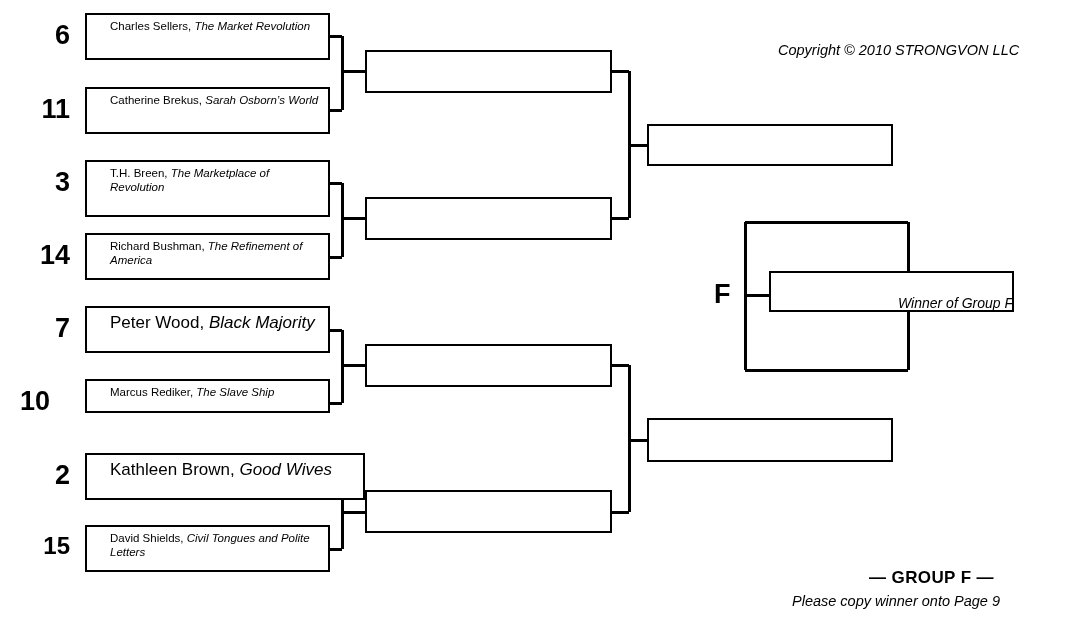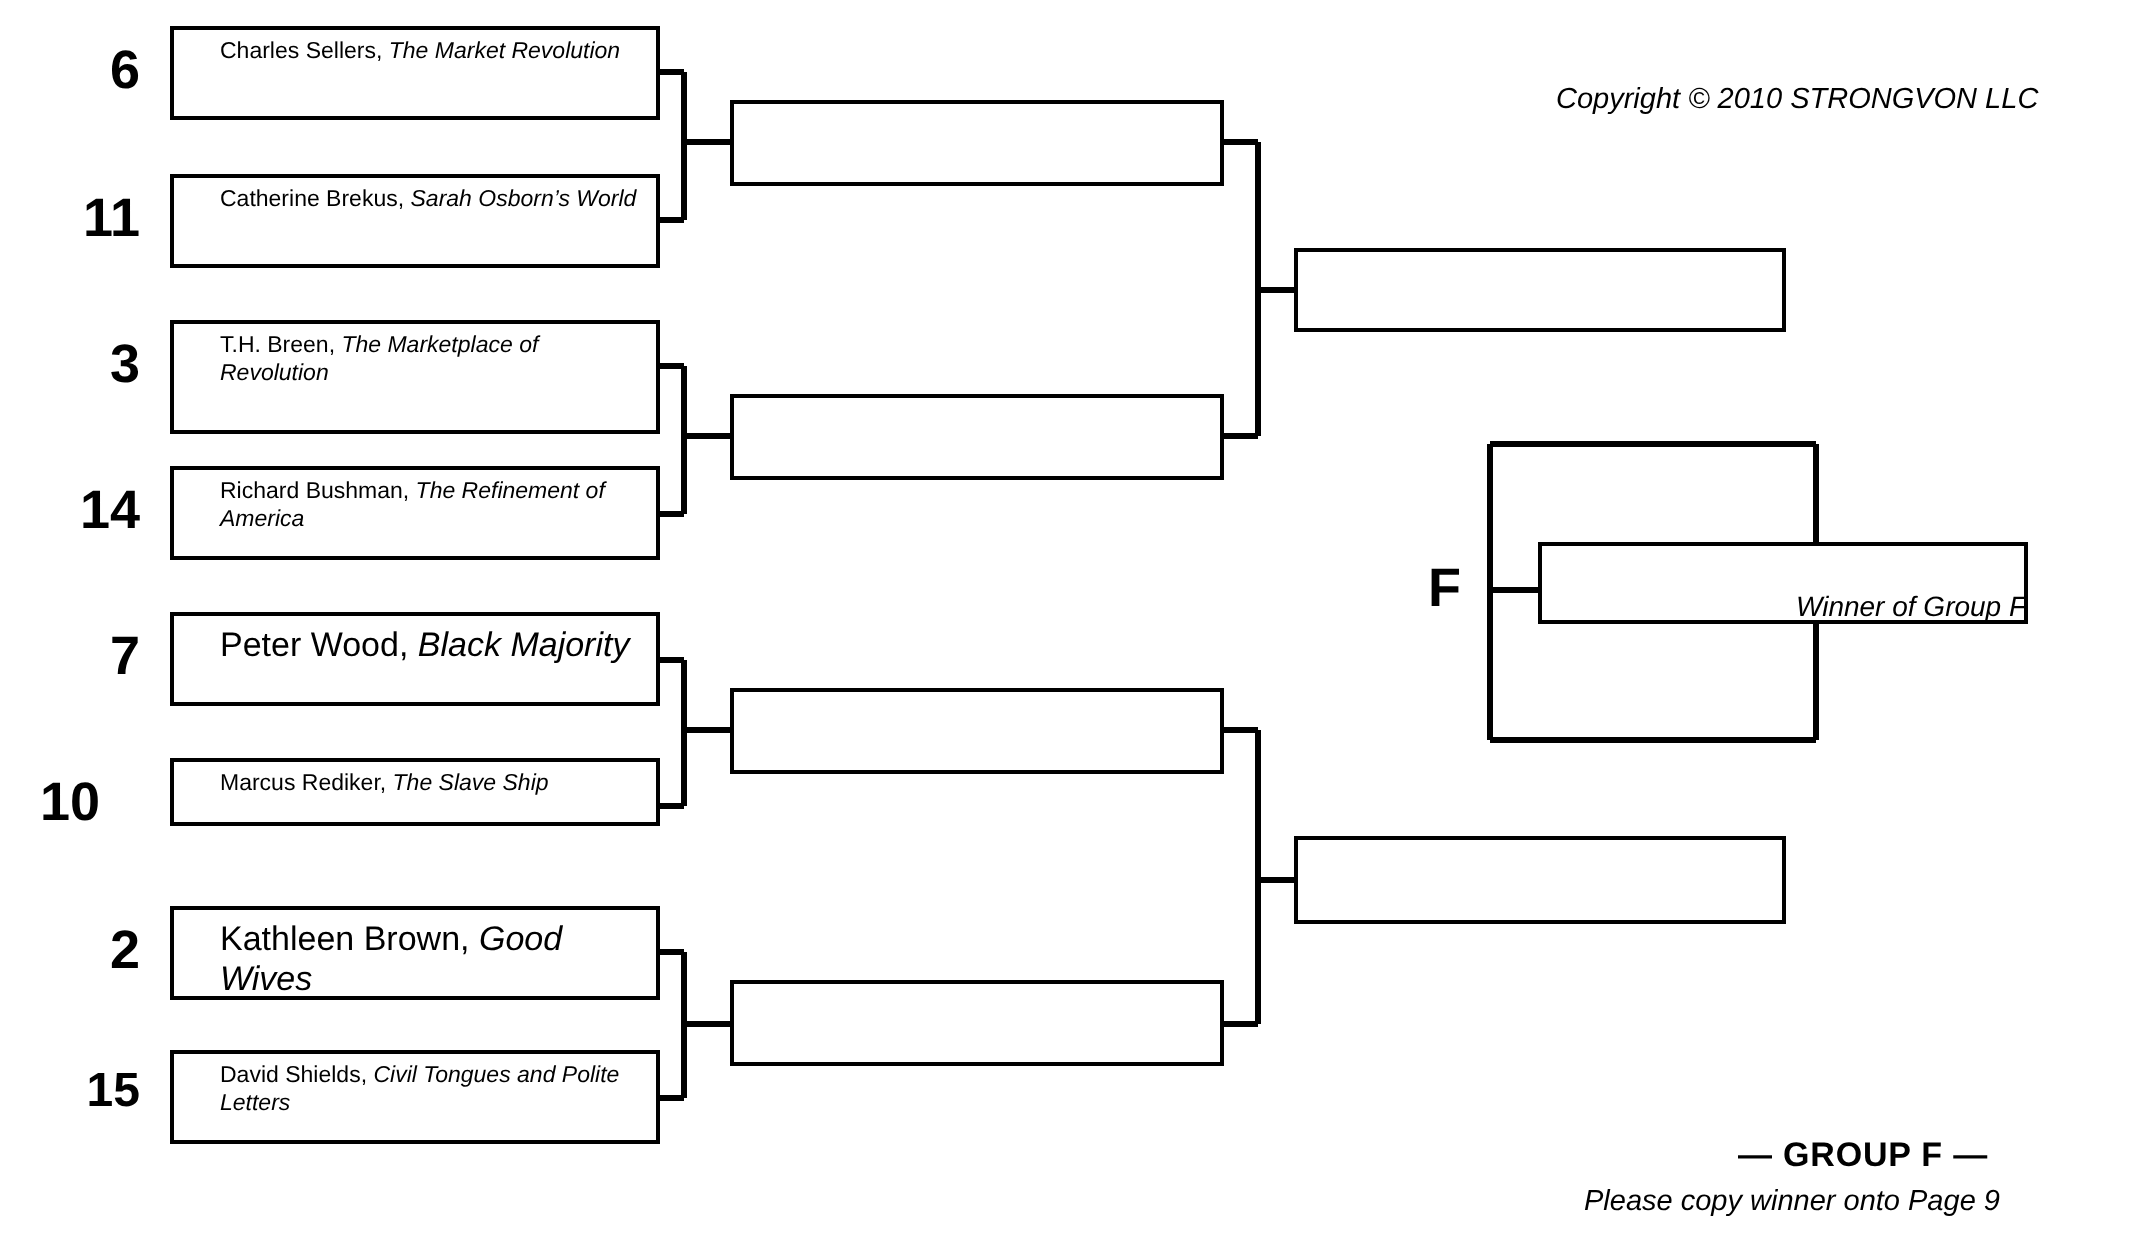--- a/index.html
+++ b/index.html
@@ -158,21 +158,21 @@
       </div>
       <div class="seed" style="left: 0px; top: 315px; font-size: 27px;">7</div>
       <div class="slot r1 big" style="left: 85px; top: 306px; width: 245px; height: 47px;">
         <div class="slot-text"><span>Peter Wood, </span><span class="ttl">Black Majority</span></div>
       </div>
       <div class="seed" style="left: 0px; top: 388px; font-size: 27px; text-align: center;">10</div>
       <div class="slot r1 " style="left: 85px; top: 379px; width: 245px; height: 34px;">
         <div class="slot-text"><span>Marcus Rediker, </span><span class="ttl">The Slave Ship</span></div>
       </div>
       <div class="seed" style="left: 0px; top: 462px; font-size: 27px;">2</div>
-      <div class="slot r1 big" style="left: 85px; top: 453px; width: 245px; height: 47px;">
+      <div class="slot r1 big" style="left: 85px; top: 453px; width: 280px; height: 47px;">
         <div class="slot-text"><span>Kathleen Brown, </span><span class="ttl">Good Wives</span></div>
       </div>
       <div class="seed" style="left: 0px; top: 534px; font-size: 24px;">15</div>
       <div class="slot r1 " style="left: 85px; top: 525px; width: 245px; height: 47px;">
         <div class="slot-text"><span>David Shields, </span><span class="ttl">Civil Tongues and Polite Letters</span></div>
       </div>
     </div>
 
   <div id="round2-layer">
       <div class="slot empty" style="left: 365px; top: 50px; width: 247px; height: 43px;"></div>

